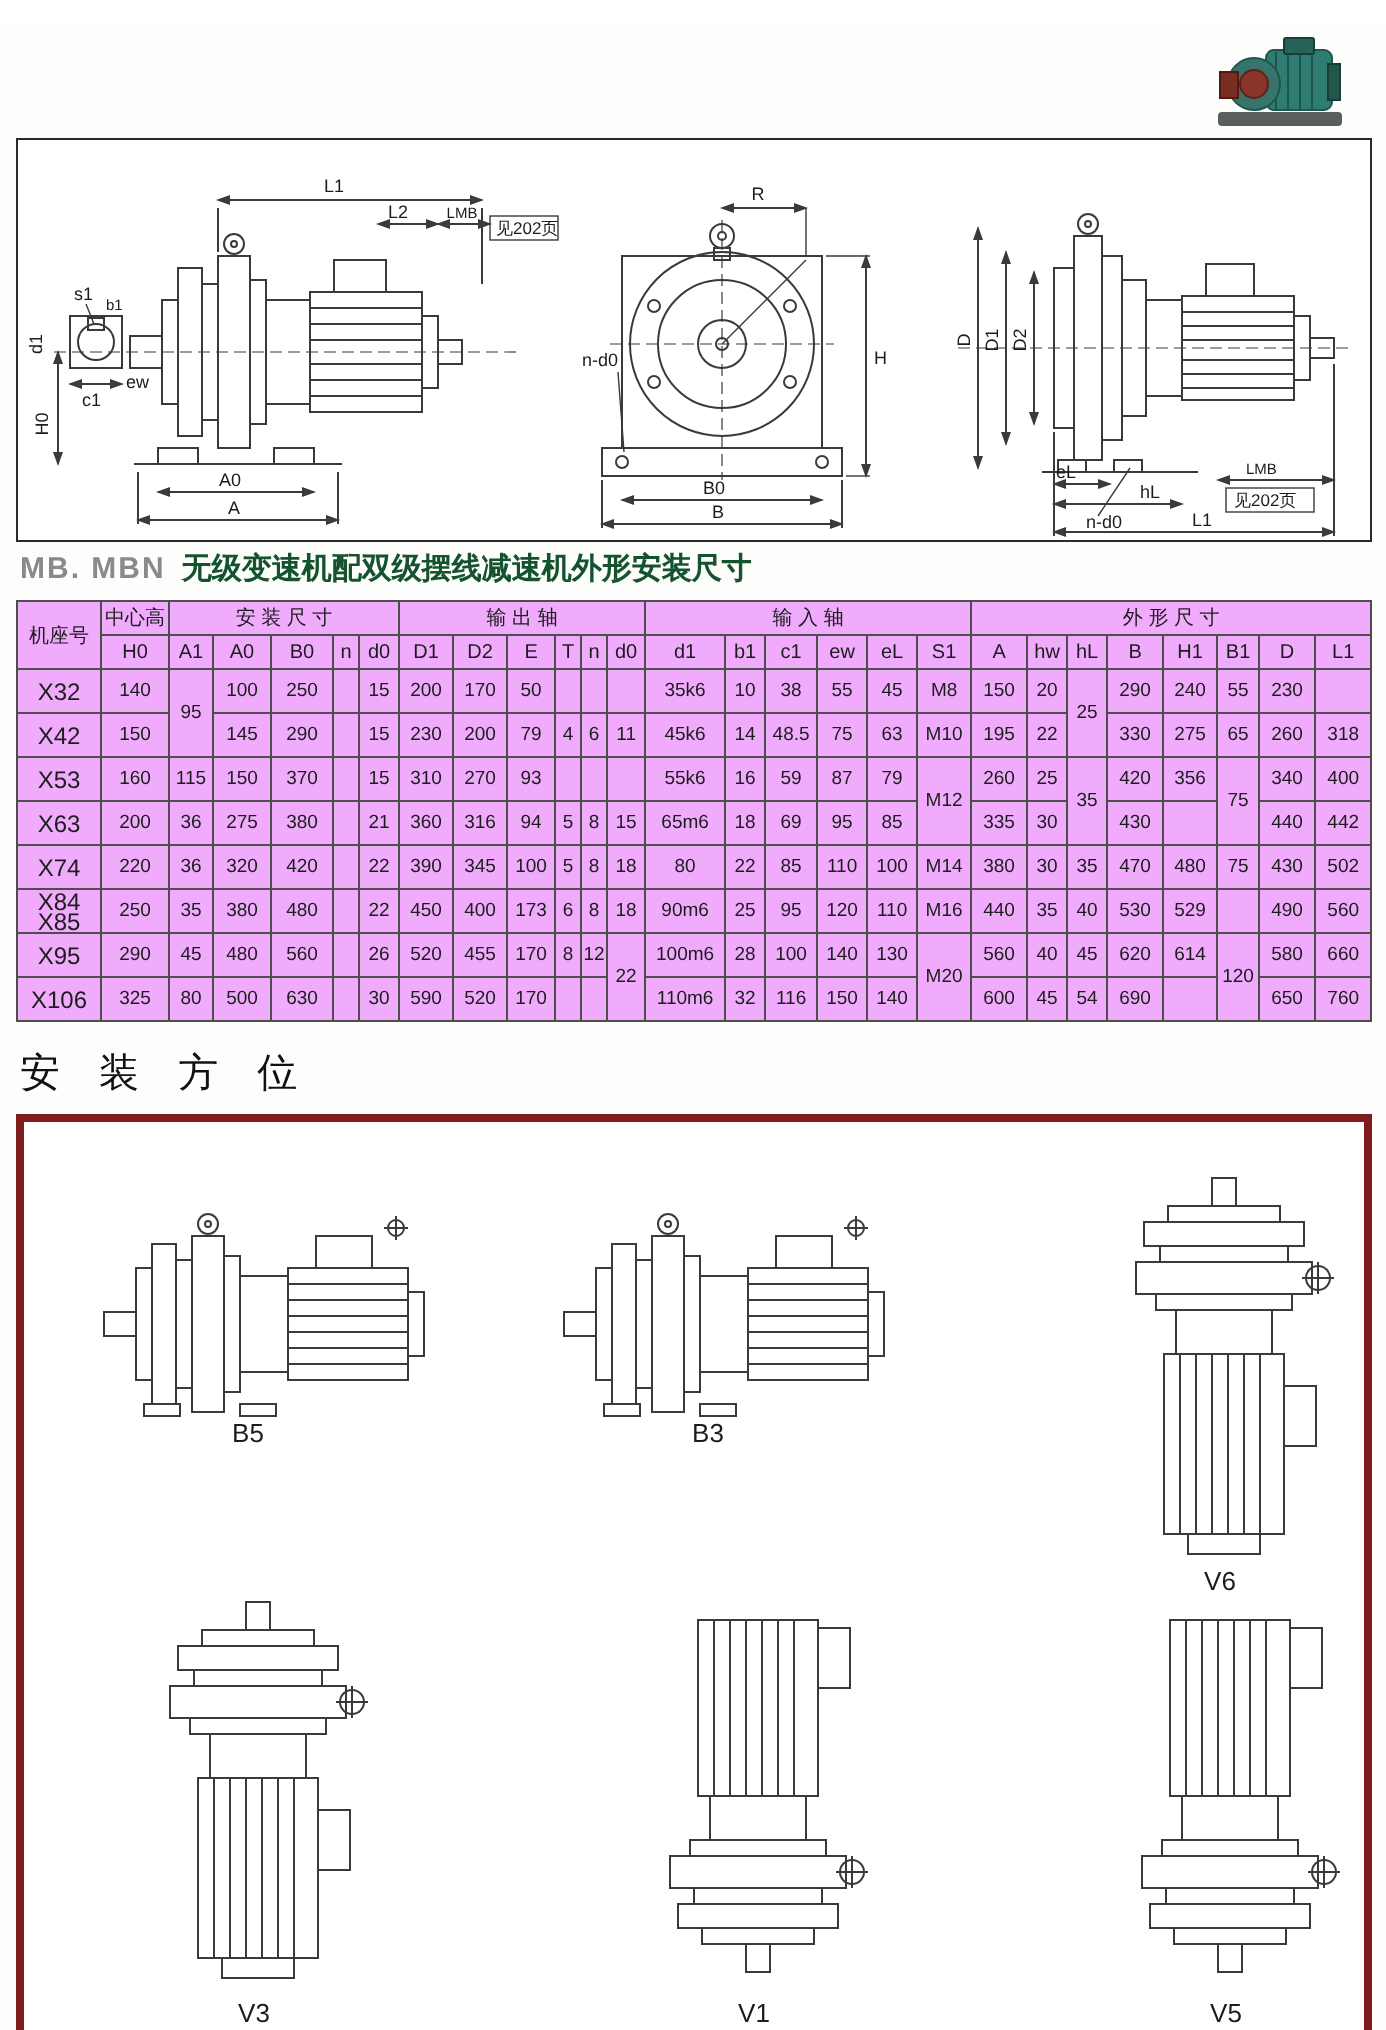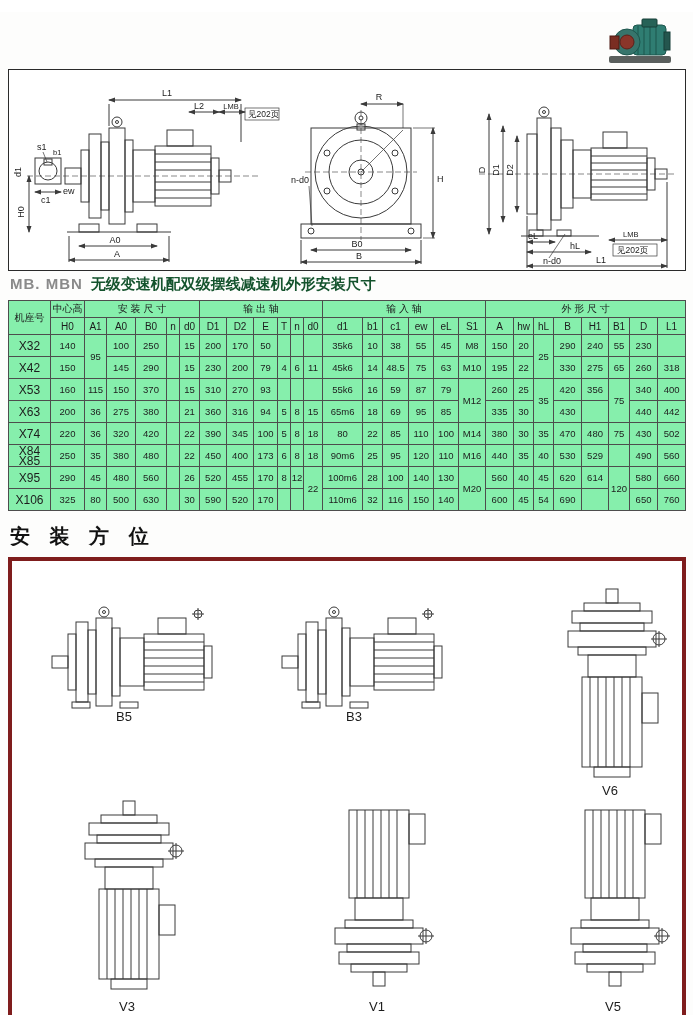--- a/index.html
+++ b/index.html
@@ -8,26 +8,26 @@
   .page { position:absolute; left:0; top:12px; width:693px; height:1015px; background:#fdfdfc; overflow:hidden; }
 
   .photo { position:absolute; left:606px; top:4px; width:70px; height:52px; }
 
   .draw-box { position:absolute; left:8px; top:57px; width:678px; height:202px; border:1px solid #2a2a2a; background:#fff; }
 
   .title-line { position:absolute; left:10px; top:263px; font-size:15px; white-space:nowrap; }
   .title-prefix { color:#8a8a8a; font-weight:bold; letter-spacing:1px;text-align:center; }
   .title-main { color:#14532d; font-weight:bold; margin-left:8px; }
 
-  table.dims { position:absolute; left:8px; top:288px; width:678px; border-collapse:collapse; table-layout:fixed; background:#86efac; }
+  table.dims { position:absolute; left:8px; top:288px; width:678px; border-collapse:collapse; table-layout:fixed; background:#f0abfc; }
   .dims th, .dims td { border:1px solid #4d4d4d; font-size:9.5px; font-weight:normal; text-align:center; vertical-align:middle; padding:0; color:#1c1c1c; height:22px; overflow:hidden; }
   .dims thead th { height:17px; font-size:10px; }
   .dims td.frame-cell { font-size:12px; white-space:pre-line; line-height:10px; }
 
-  .section-title { position:absolute; left:10px; top:511px; font-size:20px; font-weight:bold; letter-spacing:7px; color:#111; }
+  .section-title { position:absolute; left:10px; top:511px; font-size:20px; font-weight:normal; letter-spacing:7px; color:#111; }
 
   .pos-box { position:absolute; left:8px; top:545px; width:678px; height:462px; border:4px solid #7f1d1d; background:#fff; }
 
   svg text { font-family:"Liberation Sans", sans-serif; fill:#1c1c1c; }
   .dim-label { font-size:9px; }
   .dim-label-sm { font-size:7.5px; }
   .see-label { font-size:8.5px; }
   .pos-label { font-size:13px; }
 </style>
 </head>

